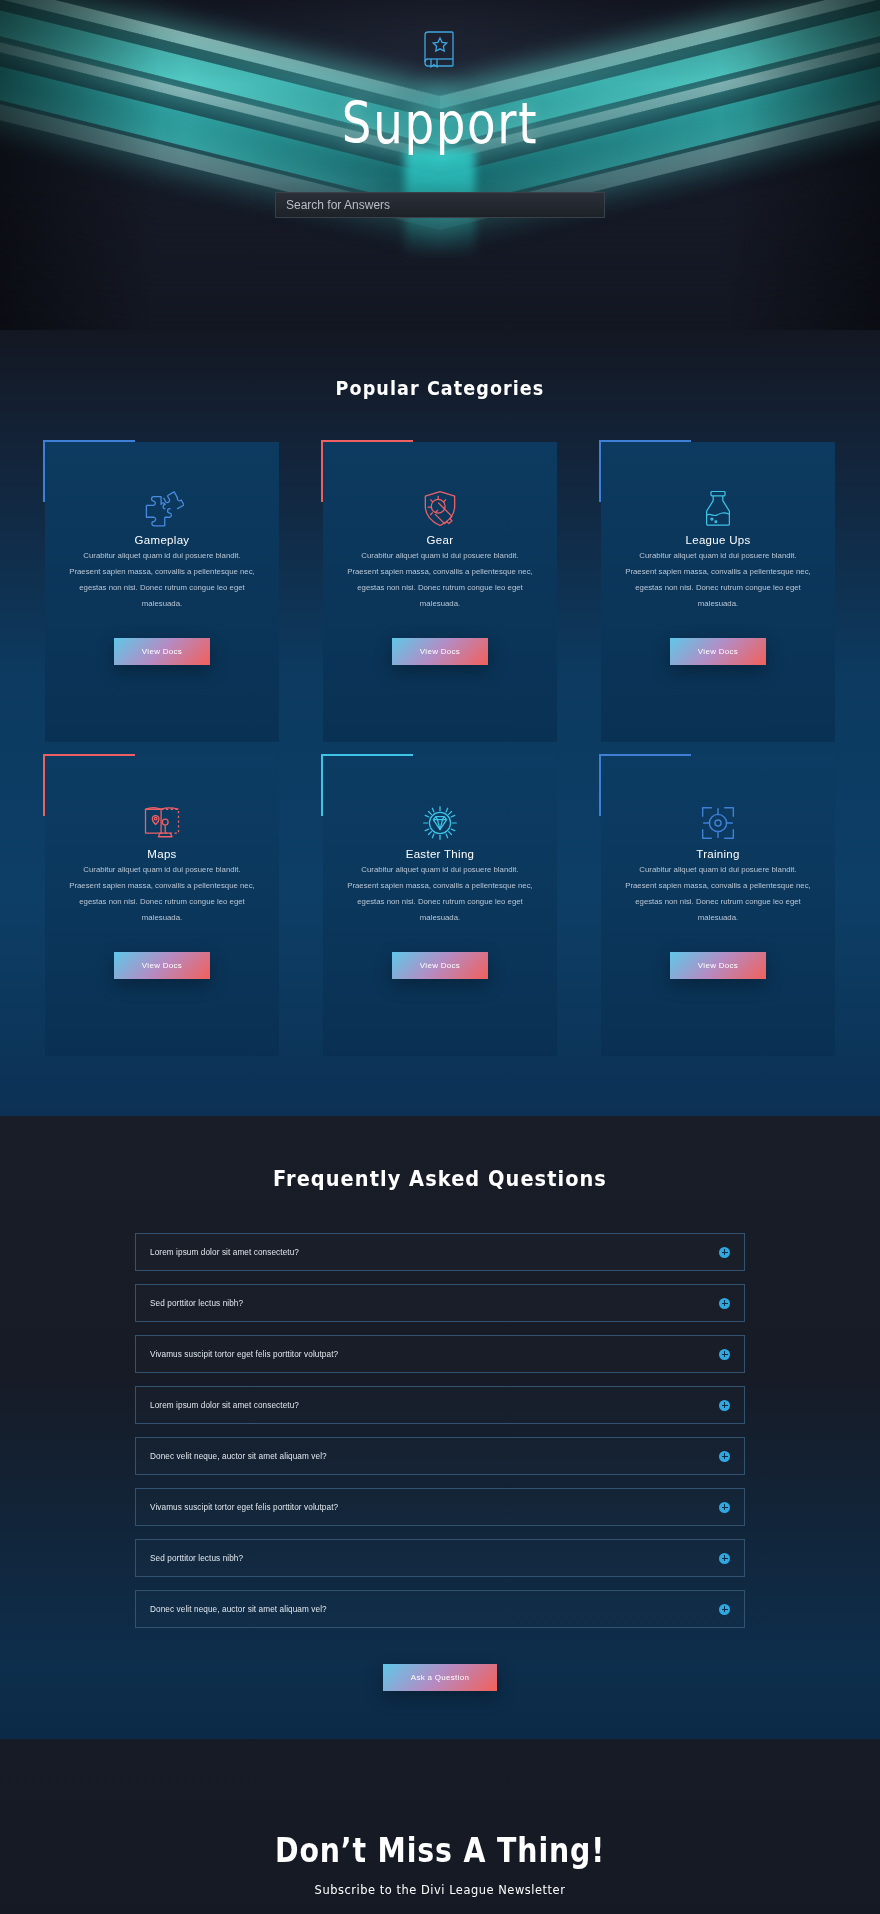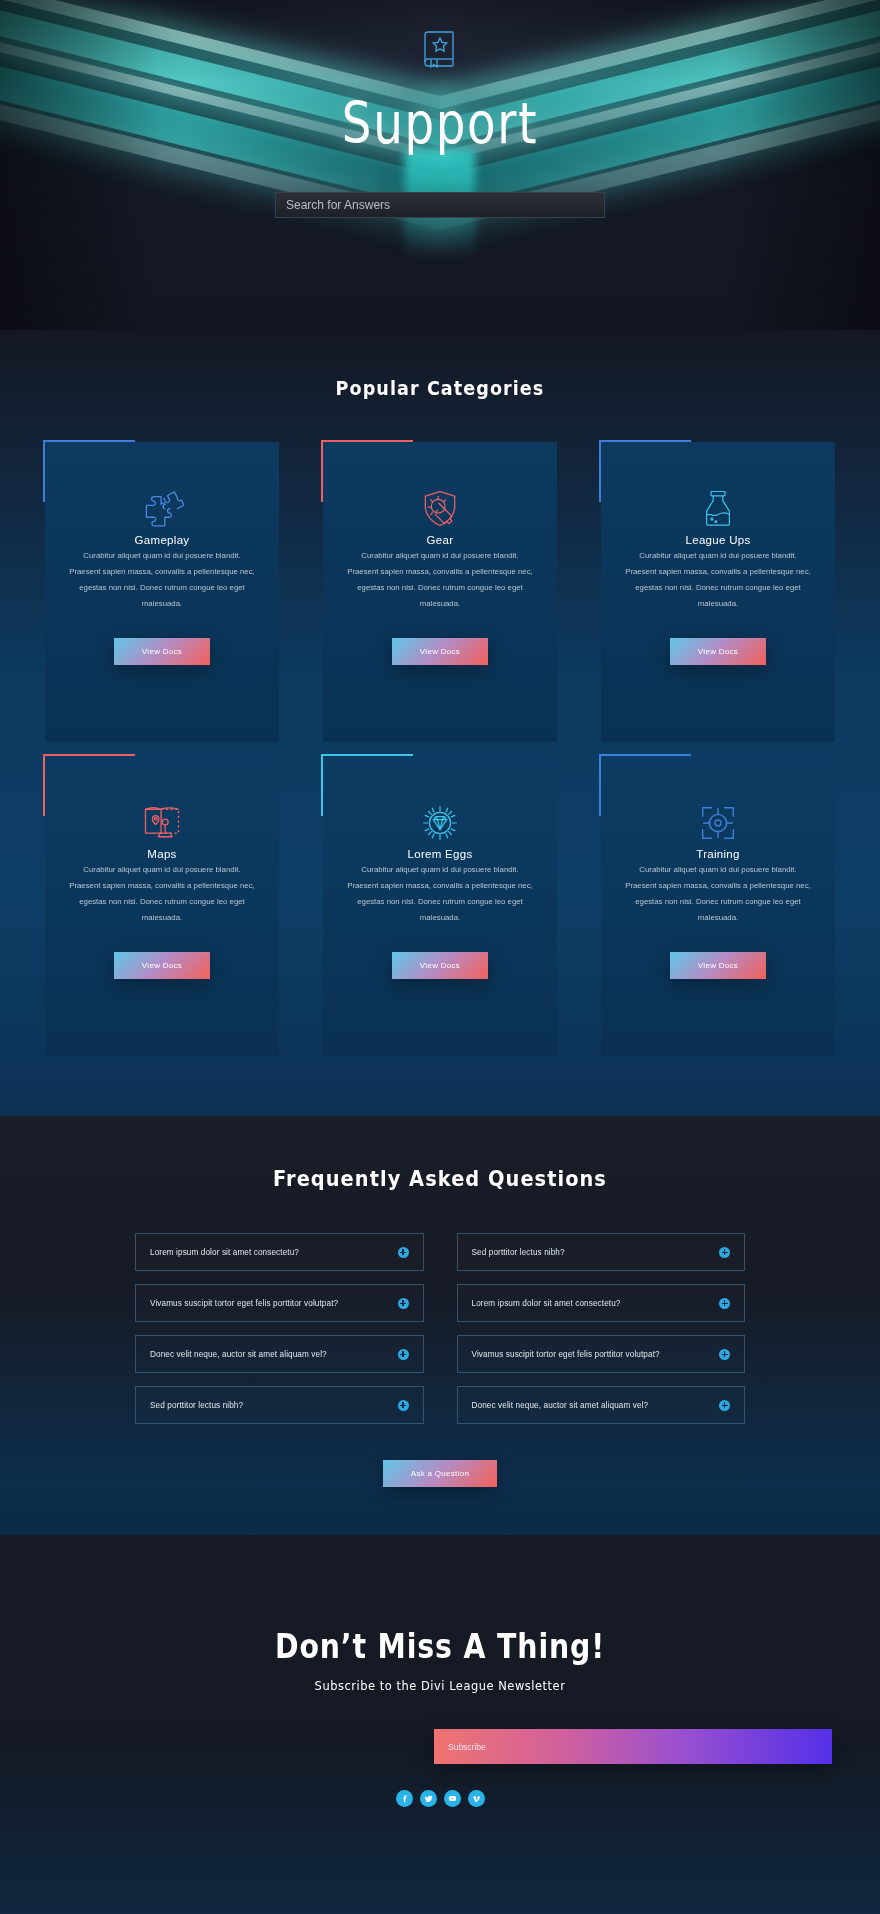--- a/index.html
+++ b/index.html
@@ -201,21 +201,21 @@
     color: #ffffff;
     text-align: center;
     letter-spacing: 1.2px;
     transform: scaleX(.88);
     margin-bottom: 42px;
   }
   .faq-grid {
     width: 610px;
     margin: 0 auto;
     display: grid;
-    grid-template-columns: 1fr 1fr;
+    grid-template-columns: 1fr;
     column-gap: 33px;
     row-gap: 13px;
   }
   .faq-item {
     border: 1px solid #31536f;
     background: rgba(255,255,255,.012);
     height: 38px;
     display: flex;
     align-items: center;
     justify-content: space-between;
@@ -435,21 +435,21 @@
               <path d="M30.3 35.6 l1.7 3.8"></path>
             <path d="M8.6 16 l3.8 1.7"></path>
               <path d="M35.6 30.3 l3.8 1.7"></path>
             <path d="M39.4 16 l-3.8 1.7"></path>
               <path d="M12.4 30.3 l-3.8 1.7"></path>
             <path d="M32 8.6 l-1.7 3.8"></path>
               <path d="M17.7 35.6 l-1.7 3.8"></path>
           </g>
         </svg>
       </div>
-      <div class="card-title">Lorem Eggs</div>
+      <div class="card-title">Easter Thing</div>
       <p class="card-desc">Curabitur aliquet quam id dui posuere blandit. Praesent sapien massa, convallis a pellentesque nec, egestas non nisi. Donec rutrum congue leo eget malesuada.</p>
       <button class="btn-gradient">View Docs</button>
     </div>
 
     <div class="card" style="--accent:#3f7fd6">
       <div class="card-icon">
         <svg width="46" height="46" viewBox="0 0 48 48" fill="none" stroke="#3f7fd6" stroke-width="1.5" stroke-linejoin="round" stroke-linecap="round">
           <path d="M8 17 V8 h9"></path>
             <path d="M31 8 h9 v9"></path>
           <path d="M40 31 v9 h-9"></path>

